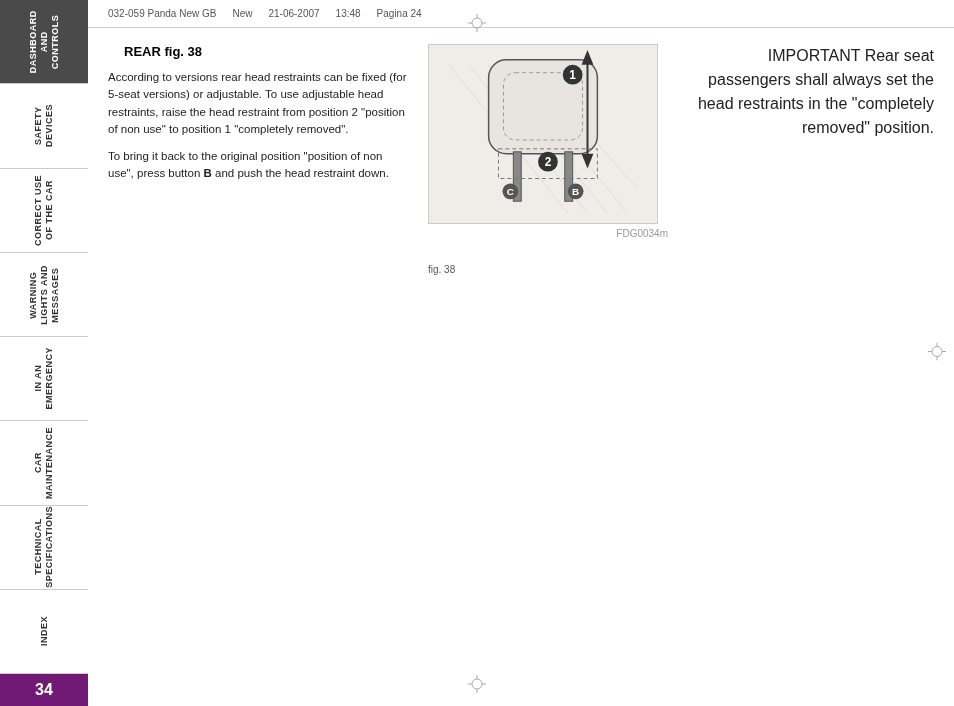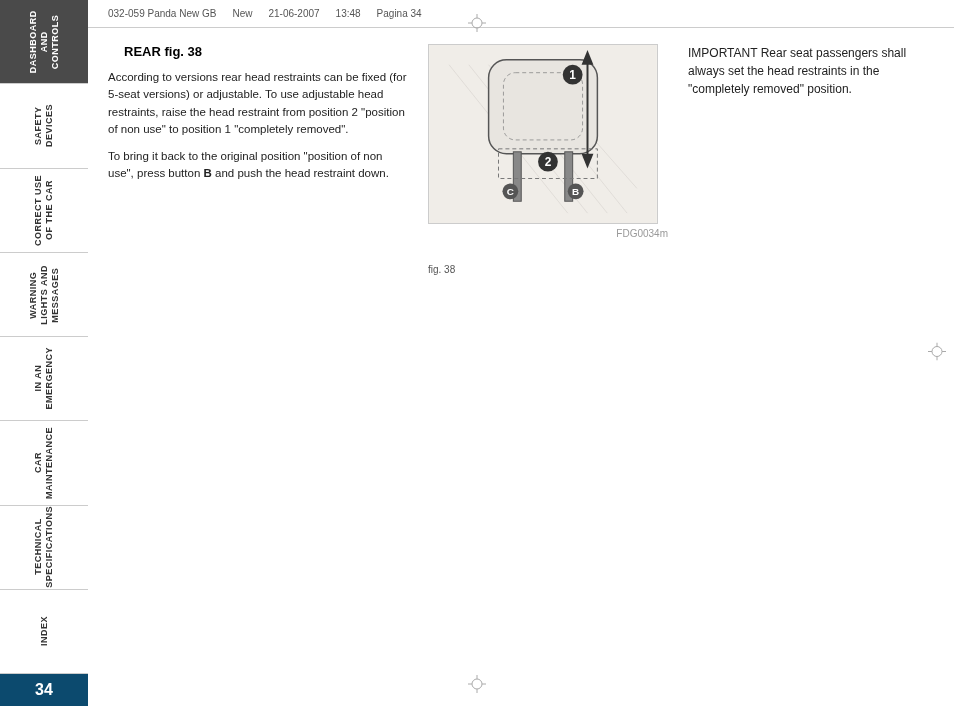--- a/index.html
+++ b/index.html
@@ -46,21 +46,21 @@
       color: #fff;
     }
 
     .sidebar-item:not(:first-child) .sidebar-item-label {
       color: #333;
     }
 
     .page-number {
       width: 88px;
       height: 32px;
-      background: #0c4a6e;
+      background: #701a75;
       color: #fff;
       display: flex;
       align-items: center;
       justify-content: center;
       font-size: 16px;
       font-weight: bold;
       flex-shrink: 0;
     }
 
     
@@ -155,23 +155,24 @@
     }
 
     
     .head-restraint-svg {
       width: 100%;
       height: 100%;
     }
 
     
     .important-text {
-      font-size: 12px;
+      font-size: 16px;
       line-height: 1.5;
       color: #222;
+      text-align: right;
     }
 
     .sidebar-wrapper {
       display: flex;
       flex-direction: column;
       height: 706px;
       width: 88px;
       flex-shrink: 0;
     }
 
@@ -217,21 +218,21 @@
 </div>
 
 <div class="main-content">
 
   <div class="top-bar">
     <div class="top-bar-content">
       <span>032-059 Panda New GB</span>
       <span>New</span>
       <span>21-06-2007</span>
       <span>13:48</span>
-      <span>Pagina 34</span>
+      <span>Pagina 24</span>
     </div>
 
     <div style="position:absolute; left:50%; top:14px; transform:translateX(-50%);">
       <svg width="18" height="18" viewBox="0 0 18 18">
         <circle cx="9" cy="9" r="5" fill="none" stroke="#aaa" stroke-width="1"></circle>
         <line x1="9" y1="0" x2="9" y2="4" stroke="#aaa" stroke-width="1"></line>
         <line x1="9" y1="14" x2="9" y2="18" stroke="#aaa" stroke-width="1"></line>
         <line x1="0" y1="9" x2="4" y2="9" stroke="#aaa" stroke-width="1"></line>
         <line x1="14" y1="9" x2="18" y2="9" stroke="#aaa" stroke-width="1"></line>
       </svg>

